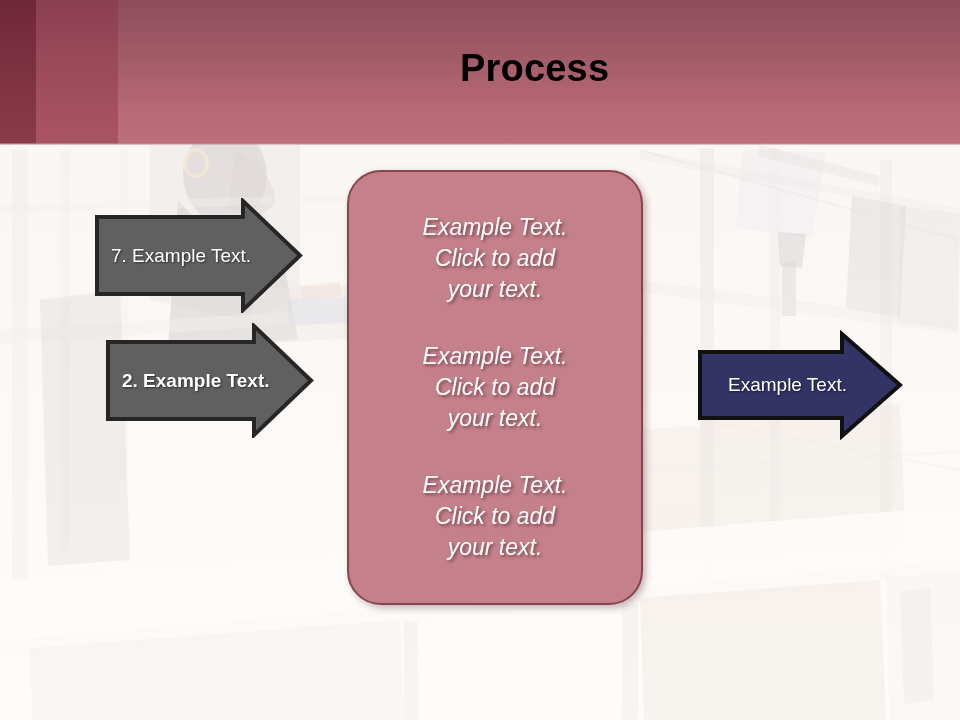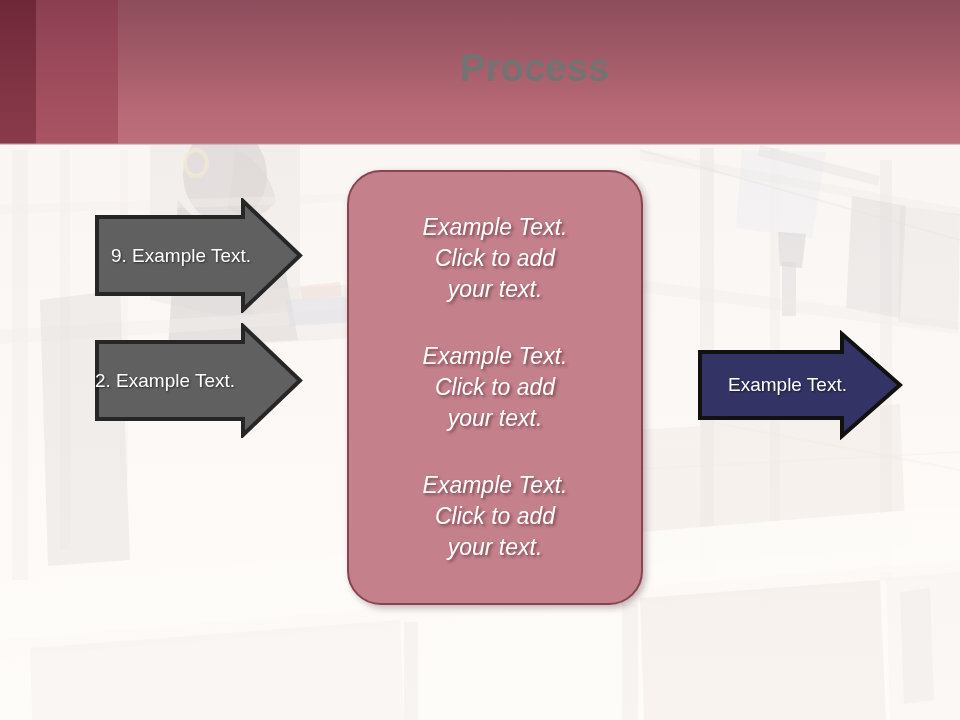--- a/index.html
+++ b/index.html
@@ -50,21 +50,21 @@
   }
   .hdr-underline {
     position: absolute; left: 0; top: 143px; width: 960px; height: 2px;
     background: rgba(190,150,160,.55);
   }
   .title {
     position: absolute;
     left: 120px; top: 0;
     width: 840px; height: 144px;
     display: flex; align-items: center; justify-content: center;
-    color: #737373;
+    color: #000000;
     font-size: 38px;
     letter-spacing: .2px;
     white-space: pre;
     padding-bottom: 8px;
     box-sizing: border-box;
   }
   .title .strong { font-weight: 700; }
   .title .light  { font-weight: 400; }
 
   
@@ -189,24 +189,24 @@
     <div class="hdr-band-mid"></div>
     <div class="hdr-band-left"></div>
     <div class="title"><span class="strong">Process </span></div>
   </div>
   <div class="hdr-underline"></div>
 
   <div class="arrow" style="left:95px; top:198px; width:208px; height:115px; padding-left:16px;">
     <svg width="208" height="115" viewBox="0 0 208 115">
       <path d="M2 19 H148 V3 L205 57.5 L148 112 V96 H2 Z" fill="#606060" stroke="#262626" stroke-width="4" stroke-linejoin="miter"></path>
     </svg>
-    <span class="arrow-label">9. Example Text.</span>
-  </div>
-
-  <div class="arrow" style="left:95px; top:323px; width:208px; height:115px; ">
+    <span class="arrow-label">7. Example Text.</span>
+  </div>
+
+  <div class="arrow" style="left:106px; top:323px; width:208px; height:115px; padding-left:16px;font-weight:bold;">
     <svg width="208" height="115" viewBox="0 0 208 115">
       <path d="M2 19 H148 V3 L205 57.5 L148 112 V96 H2 Z" fill="#606060" stroke="#262626" stroke-width="4" stroke-linejoin="miter"></path>
     </svg>
     <span class="arrow-label">2. Example Text.</span>
   </div>
 
 
   <div class="panel">
     <div class="panel-block">Example Text.
 Click  to add

